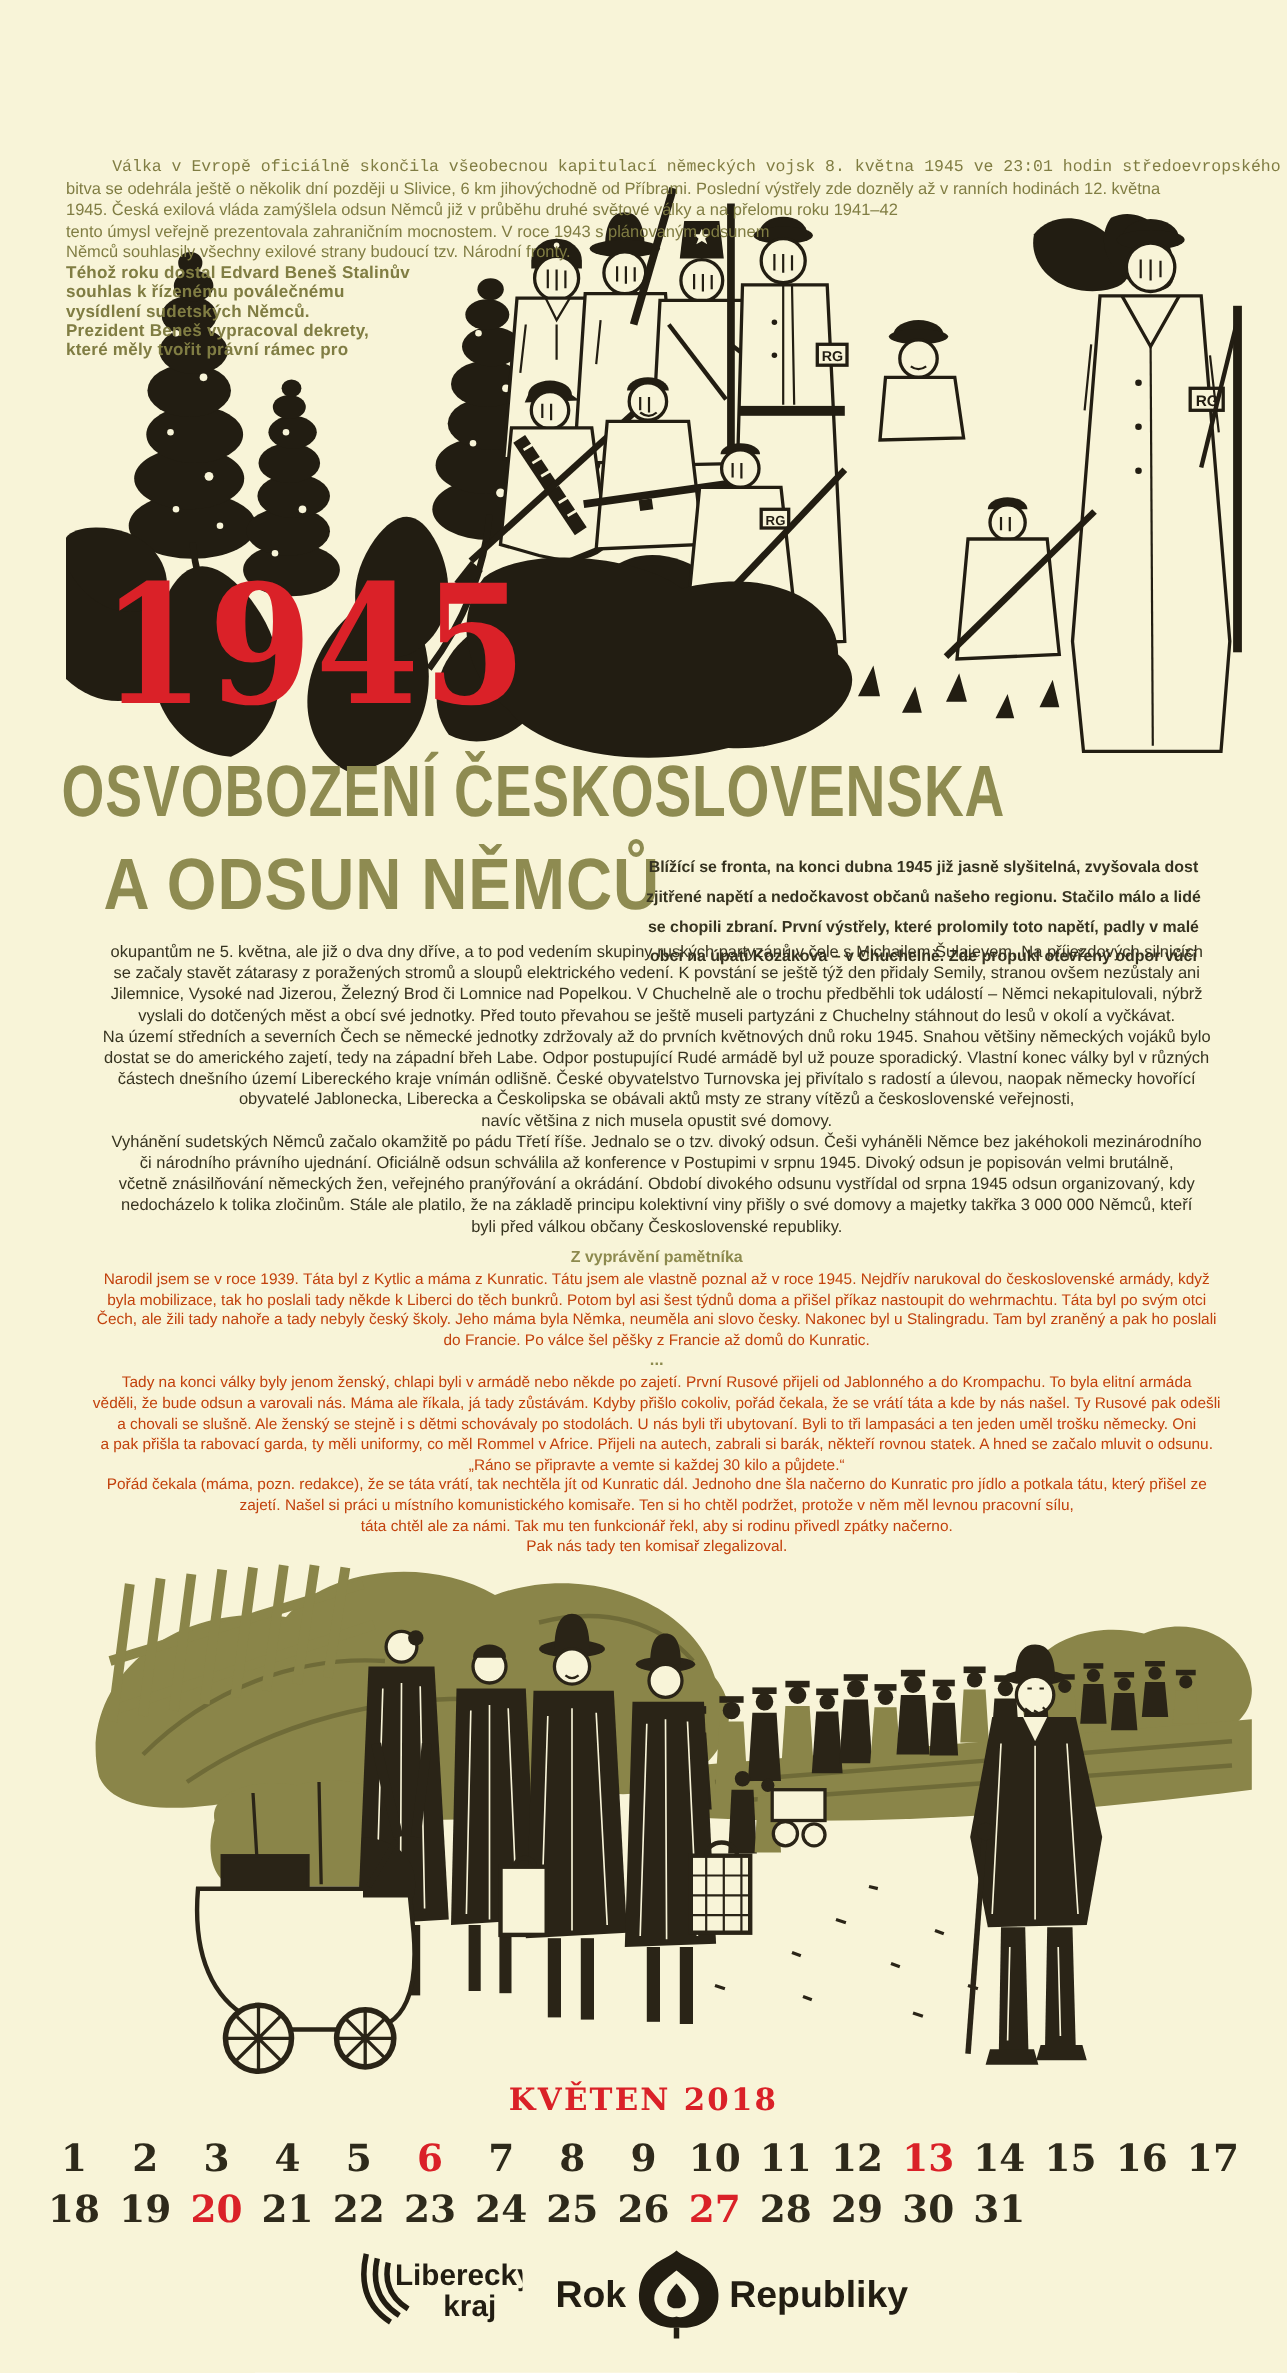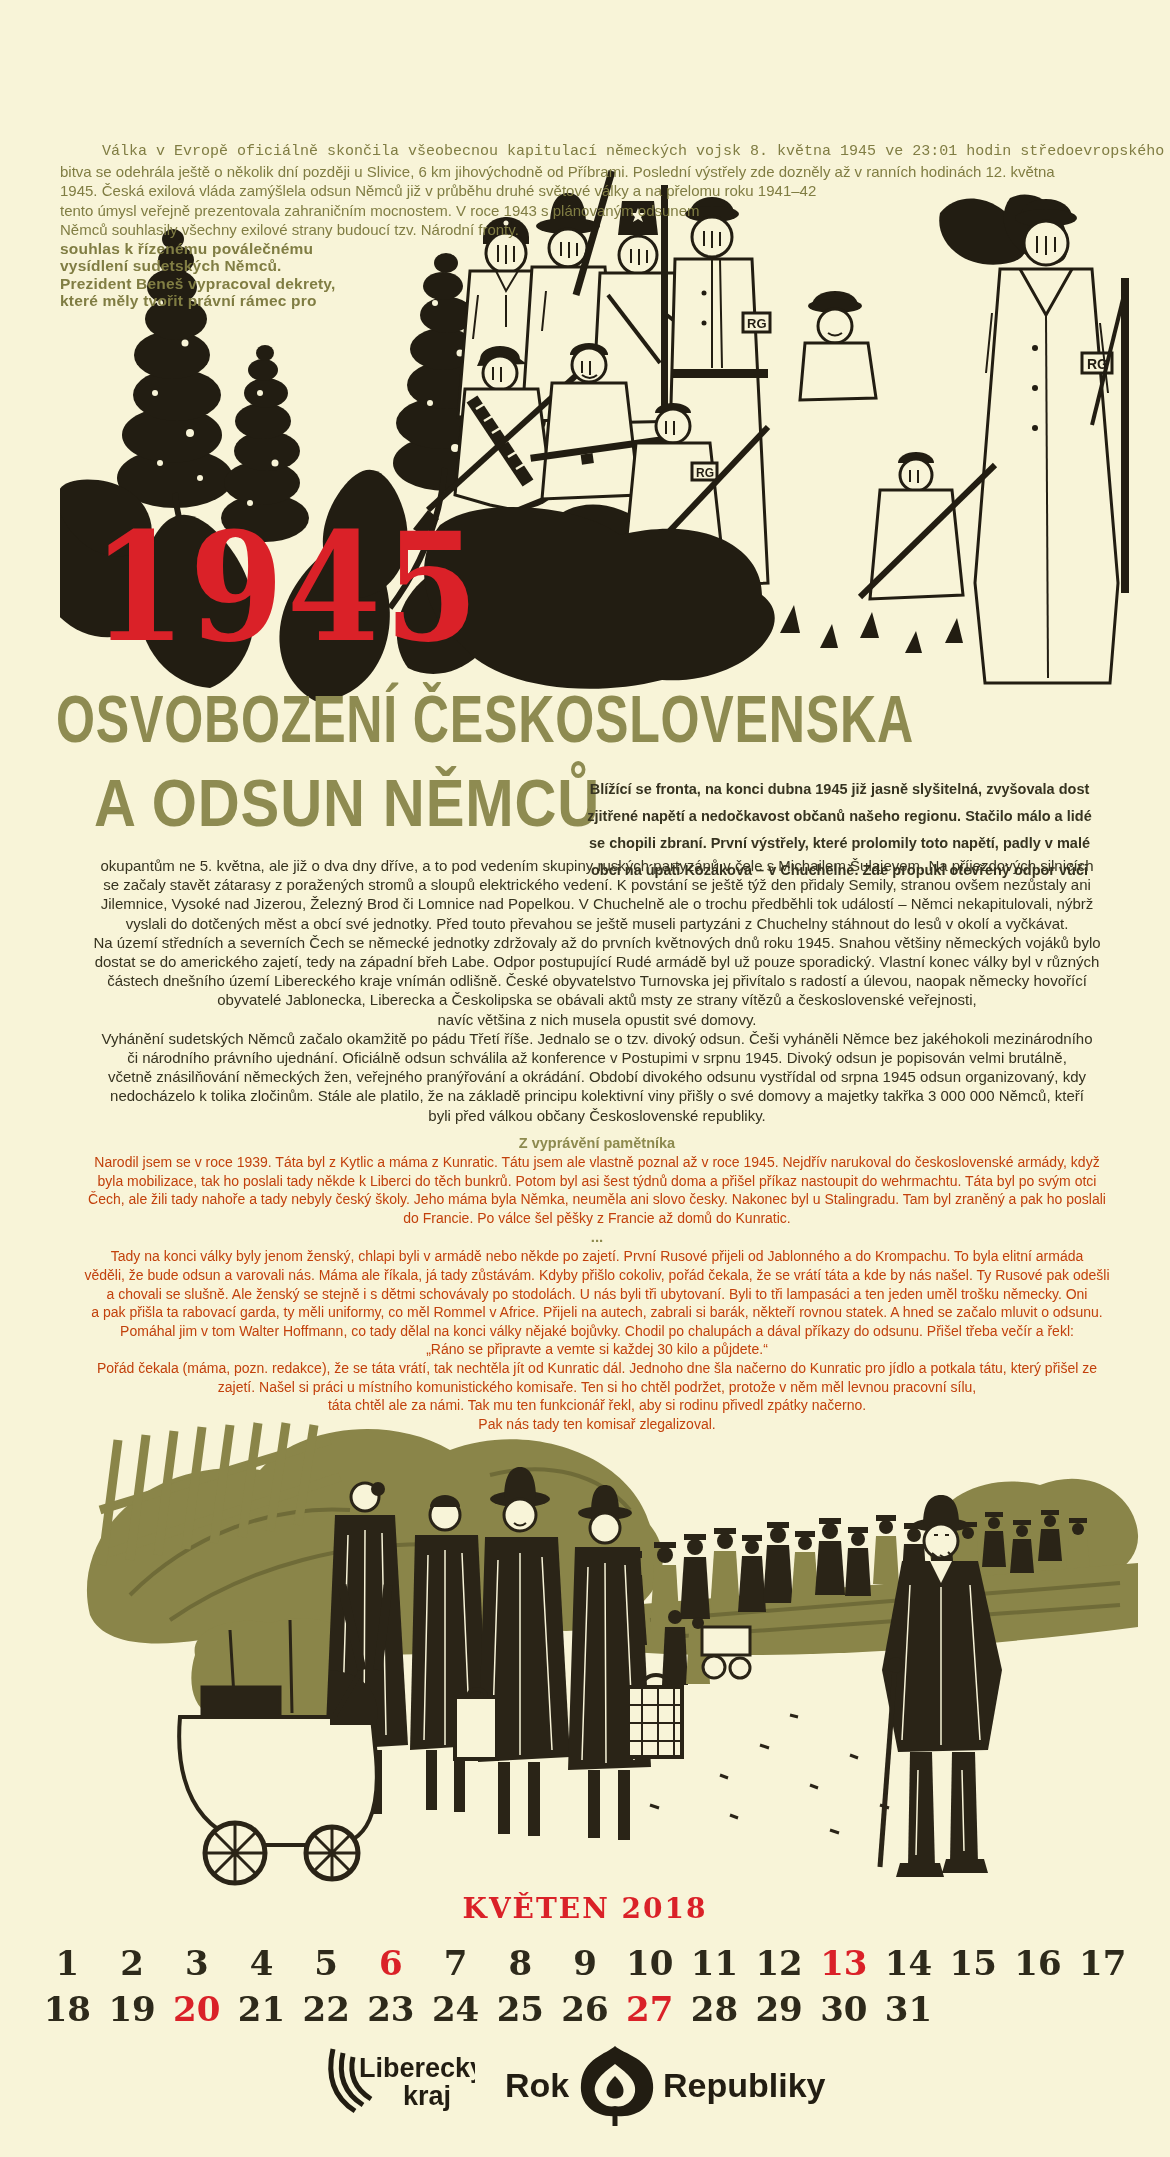--- a/index.html
+++ b/index.html
@@ -228,20 +228,21 @@
       <path d="M720,470 l14,-28 6,28 Z M760,485 l12,-24 6,24 Z M800,475 l12,-26 7,26 Z M845,490 l11,-22 6,22 Z M885,480 l12,-25 6,25 Z"></path>
     </g>
   </svg>
 
   <div class="abs intro">
     <div class="indent">Válka v Evropě oficiálně skončila všeobecnou kapitulací německých vojsk 8. května 1945 ve 23:01 hodin středoevropského času. Poslední větší</div>
     <div>bitva se odehrála ještě o několik dní později u Slivice, 6 km jihovýchodně od Příbrami. Poslední výstřely zde dozněly až v ranních hodinách 12. května</div>
     <div>1945. Česká exilová vláda zamýšlela odsun Němců již v průběhu druhé světové války a na přelomu roku 1941–42</div>
     <div>tento úmysl veřejně prezentovala zahraničním mocnostem. V roce 1943 s plánovaným odsunem</div>
     <div>Němců souhlasily všechny exilové strany budoucí tzv. Národní fronty.</div>
+    <div class="b">Téhož roku dostal Edvard Beneš Stalinův</div>
     <div class="b">souhlas k řízenému poválečnému</div>
     <div class="b">vysídlení sudetských Němců.</div>
     <div class="b">Prezident Beneš vypracoval dekrety,</div>
     <div class="b">které měly tvořit právní rámec pro</div>
   </div>
 
   <div class="abs year">1945</div>
   <div class="abs headline headline1">OSVOBOZENÍ ČESKOSLOVENSKA</div>
   <div class="abs headline headline2">A ODSUN NĚMCŮ</div>
 
@@ -270,21 +271,20 @@
     <div class="memoir-head">Z vyprávění pamětníka</div>
     <div class="memoir">Narodil jsem se v roce 1939. Táta byl z Kytlic a máma z Kunratic. Tátu jsem ale vlastně poznal až v roce 1945. Nejdřív narukoval do československé armády, když</div>
     <div class="memoir">byla mobilizace, tak ho poslali tady někde k Liberci do těch bunkrů. Potom byl asi šest týdnů doma a přišel příkaz nastoupit do wehrmachtu. Táta byl po svým otci</div>
     <div class="memoir">Čech, ale žili tady nahoře a tady nebyly český školy. Jeho máma byla Němka, neuměla ani slovo česky. Nakonec byl u Stalingradu. Tam byl zraněný a pak ho poslali</div>
     <div class="memoir">do Francie. Po válce šel pěšky z Francie až domů do Kunratic.</div>
     <div class="sep">...</div>
     <div class="memoir">Tady na konci války byly jenom ženský, chlapi byli v armádě nebo někde po zajetí. První Rusové přijeli od Jablonného a do Krompachu. To byla elitní armáda</div>
     <div class="memoir">věděli, že bude odsun a varovali nás. Máma ale říkala, já tady zůstávám. Kdyby přišlo cokoliv, pořád čekala, že se vrátí táta a kde by nás našel. Ty Rusové pak odešli</div>
     <div class="memoir">a chovali se slušně. Ale ženský se stejně i s dětmi schovávaly po stodolách. U nás byli tři ubytovaní. Byli to tři lampasáci a ten jeden uměl trošku německy. Oni</div>
     <div class="memoir">a pak přišla ta rabovací garda, ty měli uniformy, co měl Rommel v Africe. Přijeli na autech, zabrali si barák, někteří rovnou statek. A hned se začalo mluvit o odsunu.</div>
-    <div class="memoir">Pomáhal jim v tom Walter Hoffmann, co tady dělal na konci války nějaké bojůvky. Chodil po chalupách a dával příkazy do odsunu. Přišel třeba večír a řekl:</div>
     <div class="memoir">„Ráno se připravte a vemte si každej 30 kilo a půjdete.“</div>
     <div class="memoir">Pořád čekala (máma, pozn. redakce), že se táta vrátí, tak nechtěla jít od Kunratic dál. Jednoho dne šla načerno do Kunratic pro jídlo a potkala tátu, který přišel ze</div>
     <div class="memoir">zajetí. Našel si práci u místního komunistického komisaře. Ten si ho chtěl podržet, protože v něm měl levnou pracovní sílu,</div>
     <div class="memoir">táta chtěl ale za námi. Tak mu ten funkcionář řekl, aby si rodinu přivedl zpátky načerno.</div>
     <div class="memoir">Pak nás tady ten komisař zlegalizoval.</div>
   </div>
 
   <svg class="abs" style="left:30px;top:1415px" width="1110" height="475" viewBox="0 0 1110 475">
     <g>
       <path fill="#8a8549" d="M60,200 C40,120 120,40 230,55 C270,10 360,0 420,35 C500,5 600,40 620,110 C660,160 600,225 520,215 C430,250 300,245 220,215 C140,235 75,235 60,200 Z"></path>

